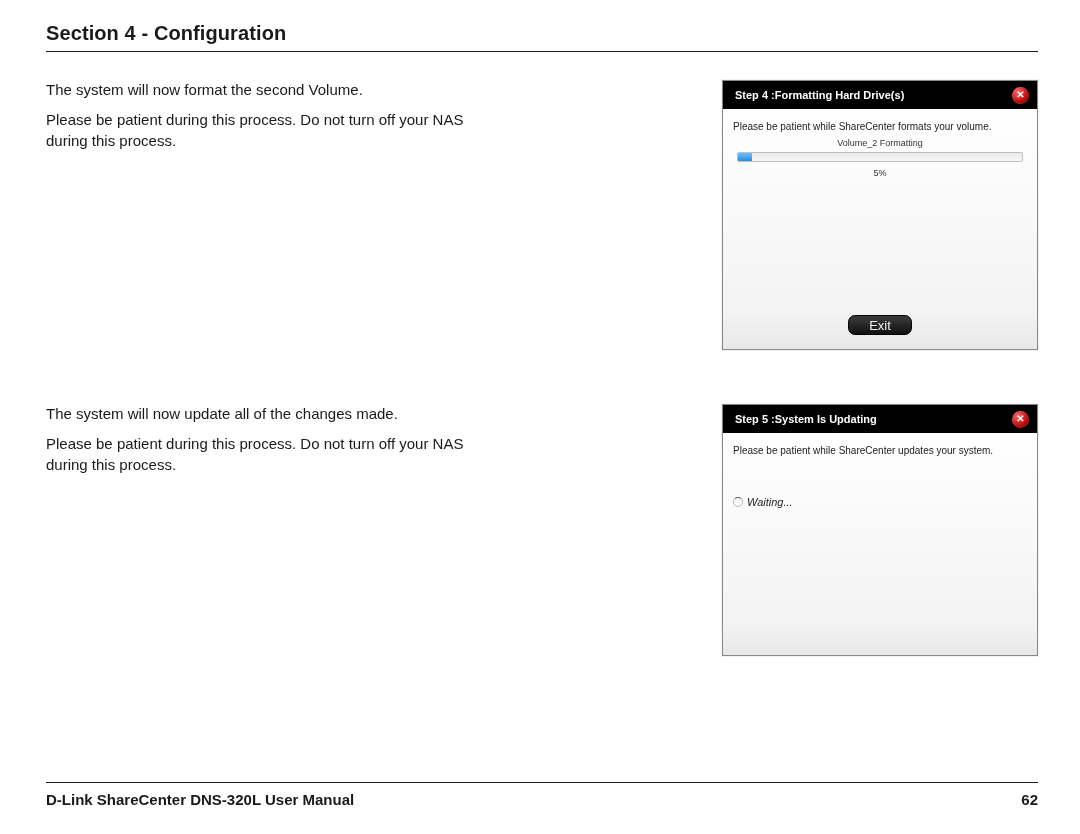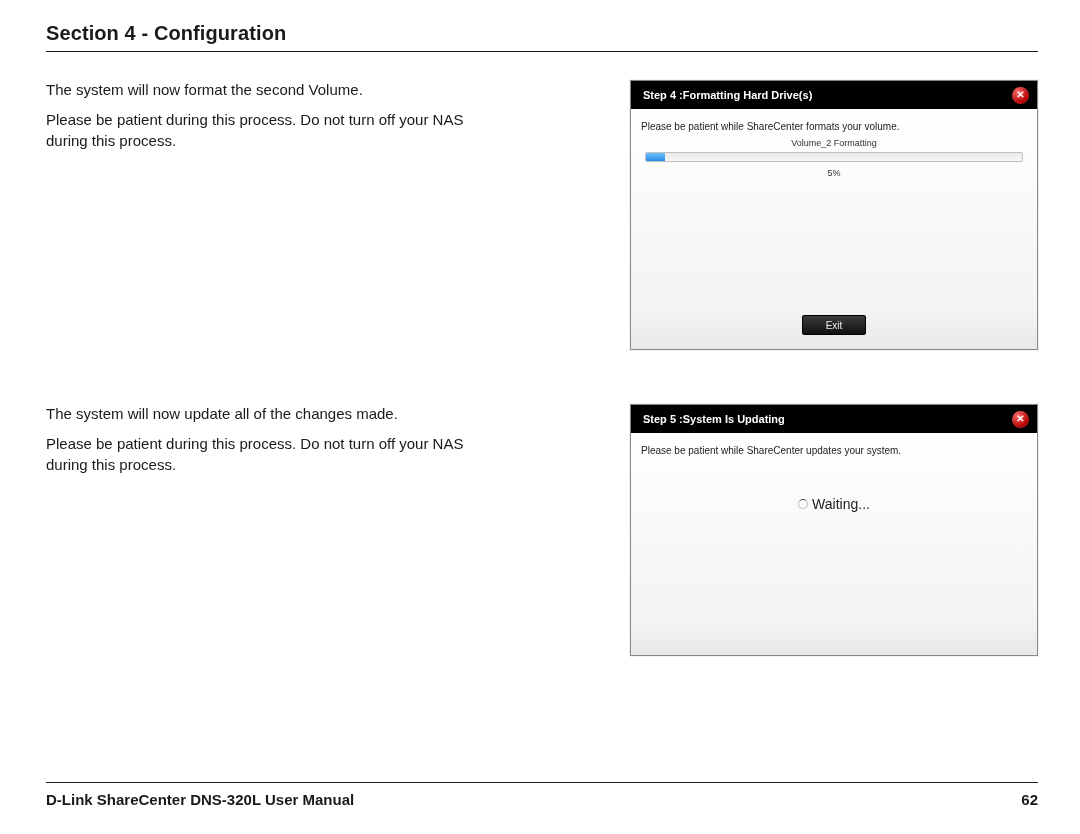--- a/index.html
+++ b/index.html
@@ -39,21 +39,21 @@
   }
   .textcol {
     flex: 0 0 420px;
     font-size: 15px;
     line-height: 1.35;
   }
   .textcol p + p { margin-top: 10px; }
 
   
   .dialog {
-    width: 408px;
+    width: 316px;
     border: 1px solid #888;
     background: #fff;
     box-shadow: 0 0 0 1px rgba(0,0,0,0.05);
     flex: none;
   }
   .dlg-header {
     height: 28px;
     background: #000;
     color: #fff;
     display: flex;
@@ -113,34 +113,34 @@
   .dlg-footer {
     margin-top: auto;
     display: flex;
     justify-content: center;
     padding: 8px 0 4px 0;
   }
   .exit-btn {
     width: 64px; height: 20px;
     background: linear-gradient(#3c3c3c, #111);
     border: 1px solid #000;
-    border-radius: 2px;
+    border-radius: 7px;
     color: #eee;
-    font-size: 10px;
+    font-size: 13px;
     display: flex; align-items: center; justify-content: center;
     cursor: pointer;
   }
   .waiting {
     display: flex;
     align-items: center;
-    justify-content: center;
     gap: 4px;
     margin-top: 40px;
-    font-size: 14px;
+    font-size: 11px;
     color: #222;
+    font-style: italic;
   }
   .spinner {
     width: 10px; height: 10px;
     border: 1.5px solid #bbb;
     border-top-color: #555;
     border-radius: 50%;
     display: inline-block;
   }
 
   .footer {

